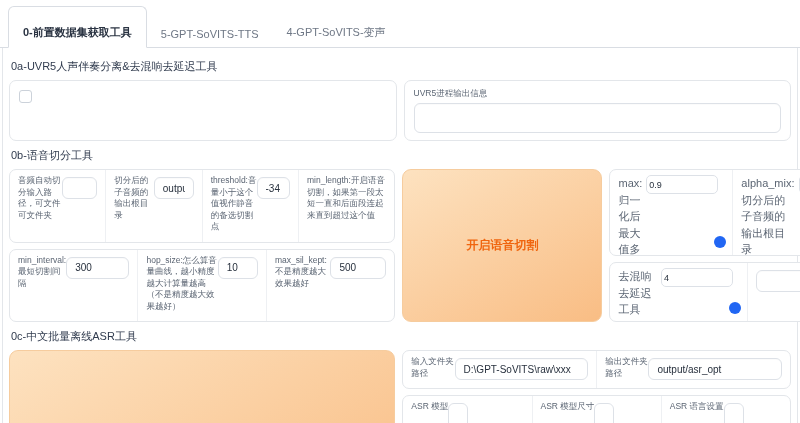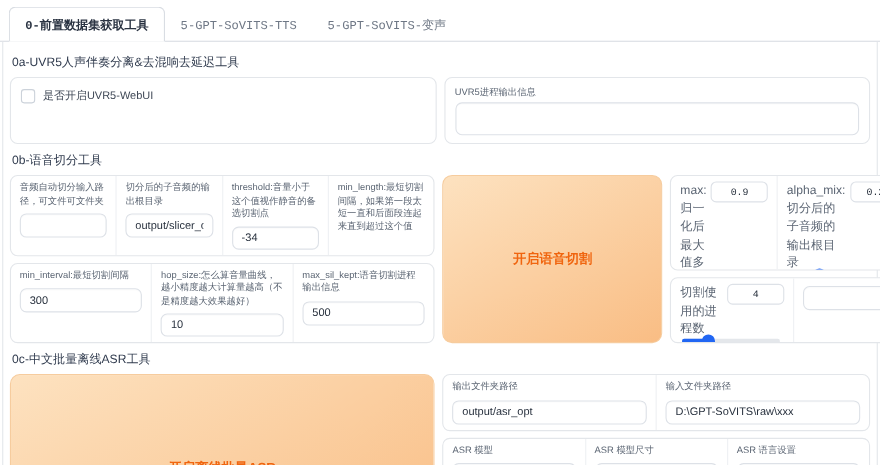--- a/index.html
+++ b/index.html
@@ -4,21 +4,21 @@
 <style>
   * { box-sizing: border-box; }
   html,body { margin:0; padding:0; }
   body {
     width:800px; height:423px; overflow:hidden;
     background:#ffffff; color:#2a3342;
     font-family:"Liberation Sans","DejaVu Sans",sans-serif;
   }
   
   .tabbar { display:flex; align-items:flex-end; padding:6px 8px 0 8px; border-bottom:1px solid #d9dde3; }
-  .tab { font-size:11px; color:#6e7785; padding:8px 14px 7px; cursor:pointer; white-space:nowrap;font-family:Liberation Mono, monospace; }
+  .tab { font-size:11px; color:#6e7785; padding:18px 14px 7px; cursor:pointer; white-space:nowrap; }
   .tab.active {
     background:#fff; border:1px solid #d9dde3; border-bottom:1px solid #fff;
     border-radius:6px 6px 0 0; color:#2a3342; font-weight:600; margin-bottom:-1px;
   }
   
   .content { margin:0 2px; border:1px solid #e3e6ea; border-top:none; padding:4px 6px 0 6px; height:394px; }
   .section-title { font-size:11px; color:#303b4e; margin:7px 2px 6px 2px; }
   
   .row { display:flex; gap:7px; }
   .box { border:1px solid #e3e6ea; border-radius:7px; padding:7px 9px; background:#fff; flex:1; }
@@ -30,41 +30,41 @@
   }
   .tb.small { height:24px; }
   
   .check-row { display:flex; align-items:center; gap:7px; font-size:10px; color:#3e4755; padding-top:2px; cursor:pointer; }
   .checkbox { width:13px; height:13px; border:1px solid #ccd2da; border-radius:3px; background:#fff; flex:none; }
   
   .slicer-row { display:flex; gap:7px; align-items:stretch; height:153px; margin-bottom:2px; }
   .slicer-left { width:49.4%; display:flex; flex-direction:column; gap:6px; flex:none; }
   .group { display:flex; border:1px solid #e3e6ea; border-radius:7px; background:#fff; overflow:hidden; }
   .group.grow { flex:1; }
-  .cell { flex:1; padding:5px 8px; border-left:1px solid #eef0f3; display:flex; flex-direction:column; }
+  .cell { flex:1; padding:5px 8px; border-left:1px solid #eef0f3; display:flex; flex-direction:row; }
   .cell:first-child { border-left:none; }
   .cell .tb { margin-top:2px; height:22px; }
   
   .big-btn {
     border:1px solid #f6cc9e; border-radius:9px; cursor:pointer;
     background:linear-gradient(150deg,#fde2c0 0%,#f9bd84 100%);
     color:#f0650f; font-weight:700; font-size:12px; font-family:inherit;
     display:flex; align-items:center; justify-content:center;
   }
   .slicer-btn { width:25.6%; flex:none; }
   .asr-btn { width:49.4%; flex:none; height:170px; }
   
   .slicer-right { flex:1; display:flex; flex-direction:column; gap:6px; }
   .slider-top { flex:1.45; }
   .slider-bottom { flex:1; }
   .num-row { display:flex; gap:4px; align-items:flex-start; }
   .num-label { flex:1; font-size:11px; color:#5b6573; line-height:1.5; }
   .num-input {
-    width:52px; height:19px; flex:none; border:1px solid #dde1e7; border-radius:5px;
-    font-size:9px; color:#27303d; text-align:center; font-family:Liberation Mono, monospace; outline:none; background:#fff;
+    width:72px; height:19px; flex:none; border:1px solid #dde1e7; border-radius:5px;
+    font-size:9px; color:#27303d; font-family:Liberation Sans, sans-serif; outline:none; background:#fff;
   }
   .slider-track { height:4px; background:#e4e7eb; border-radius:3px; position:relative; margin:8px 4px 6px 2px; margin-top:auto; cursor:pointer; }
   .slider-fill { height:4px; background:#2166f3; border-radius:3px; position:relative; }
   .slider-thumb { position:absolute; right:-6px; top:50%; transform:translateY(-50%); width:12px; height:12px; background:#2166f3; border-radius:50%; cursor:grab; }
   
   .asr-row { display:flex; gap:7px; align-items:flex-start; }
   .asr-right { flex:1; display:flex; flex-direction:column; gap:6px; }
   .dd {
     display:flex; justify-content:space-between; align-items:center; gap:6px;
     border:1px solid #dde1e7; border-radius:6px; height:28px; padding:0 9px;
@@ -72,31 +72,30 @@
   }
 </style>
 </head>
 <body>
 
 <div>
 
   <div class="tabbar">
     <div class="tab active">0-前置数据集获取工具</div>
     <div class="tab">5-GPT-SoVITS-TTS</div>
-    <div class="tab">5-GPT-SoVITS-变声</div>
+    <div class="tab">4-GPT-SoVITS-变声</div>
   </div>
 
   <div class="content">
 
     <div class="section-title">0a-UVR5人声伴奏分离&amp;去混响去延迟工具</div>
     <div class="row">
       <div class="box">
         <label class="check-row">
           <span class="checkbox"></span>
-          <span>是否开启UVR5-WebUI</span>
         </label>
       </div>
       <div class="box">
         <div class="blk-label">UVR5进程输出信息</div>
         <input class="tb" value="" style="">
       </div>
     </div>
 
     <div class="section-title">0b-语音切分工具</div>
     <div class="slicer-row">
@@ -109,34 +108,34 @@
           </div>
           <div class="cell">
             <div class="blk-label">切分后的子音频的输出根目录</div>
             <input class="tb" value="output/slicer_opt" style="">
           </div>
           <div class="cell">
             <div class="blk-label">threshold:音量小于这个值视作静音的备选切割点</div>
             <input class="tb" value="-34" style="">
           </div>
           <div class="cell">
-            <div class="blk-label">min_length:最短切割间隔，如果第一段太短一直和后面段连起来直到超过这个值</div>
+            <div class="blk-label">min_length:开启语音切割，如果第一段太短一直和后面段连起来直到超过这个值</div>
           </div>
         </div>
         <div class="group grow">
           <div class="cell">
             <div class="blk-label">min_interval:最短切割间隔</div>
             <input class="tb" value="300" style="">
           </div>
           <div class="cell">
             <div class="blk-label">hop_size:怎么算音量曲线，越小精度越大计算量越高（不是精度越大效果越好）</div>
             <input class="tb" value="10" style="">
           </div>
           <div class="cell">
-            <div class="blk-label">max_sil_kept:语音切割进程输出信息</div>
+            <div class="blk-label">max_sil_kept:不是精度越大效果越好</div>
             <input class="tb" value="500" style="">
           </div>
         </div>
       </div>
 
       <button class="big-btn slicer-btn">开启语音切割</button>
 
       <div class="slicer-right">
         <div class="group slider-top">
           <div class="cell">
@@ -158,21 +157,21 @@
             <div class="slider-track">
               <div class="slider-fill" style="width:27%">
                 <span class="slider-thumb"></span>
               </div>
             </div>
           </div>
         </div>
         <div class="group slider-bottom">
           <div class="cell">
             <div class="num-row">
-              <div class="num-label">切割使用的进程数</div>
+              <div class="num-label">去混响去延迟工具</div>
               <input class="num-input" value="4" style="">
             </div>
             <div class="slider-track">
               <div class="slider-fill" style="width:26%">
                 <span class="slider-thumb"></span>
               </div>
             </div>
           </div>
           <div class="cell">
             <input class="tb small" value="" style="">
@@ -180,27 +179,27 @@
         </div>
       </div>
     </div>
 
     <div class="section-title">0c-中文批量离线ASR工具</div>
     <div class="asr-row">
       <button class="big-btn asr-btn">开启离线批量ASR</button>
       <div class="asr-right">
         <div class="group">
           <div class="cell">
+            <div class="blk-label">输入文件夹路径</div>
+            <input class="tb small" value="D:\GPT-SoVITS\raw\xxx" style="">
+          </div>
+          <div class="cell">
             <div class="blk-label">输出文件夹路径</div>
             <input class="tb small" value="output/asr_opt" style="">
           </div>
-          <div class="cell">
-            <div class="blk-label">输入文件夹路径</div>
-            <input class="tb small" value="D:\GPT-SoVITS\raw\xxx" style="">
-          </div>
         </div>
         <div class="group">
           <div class="cell">
             <div class="blk-label">ASR 模型</div>
             <div class="dd">
               
               
             </div>
           </div>
           <div class="cell">

